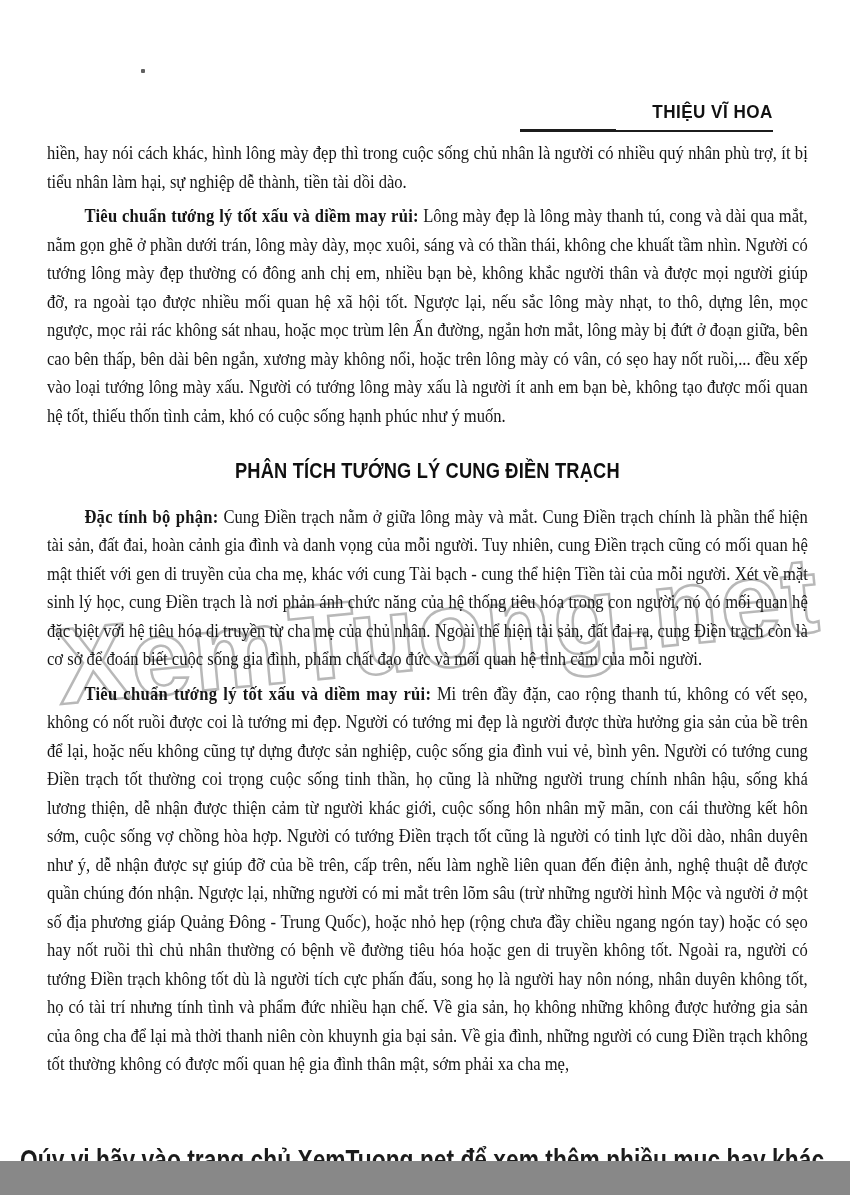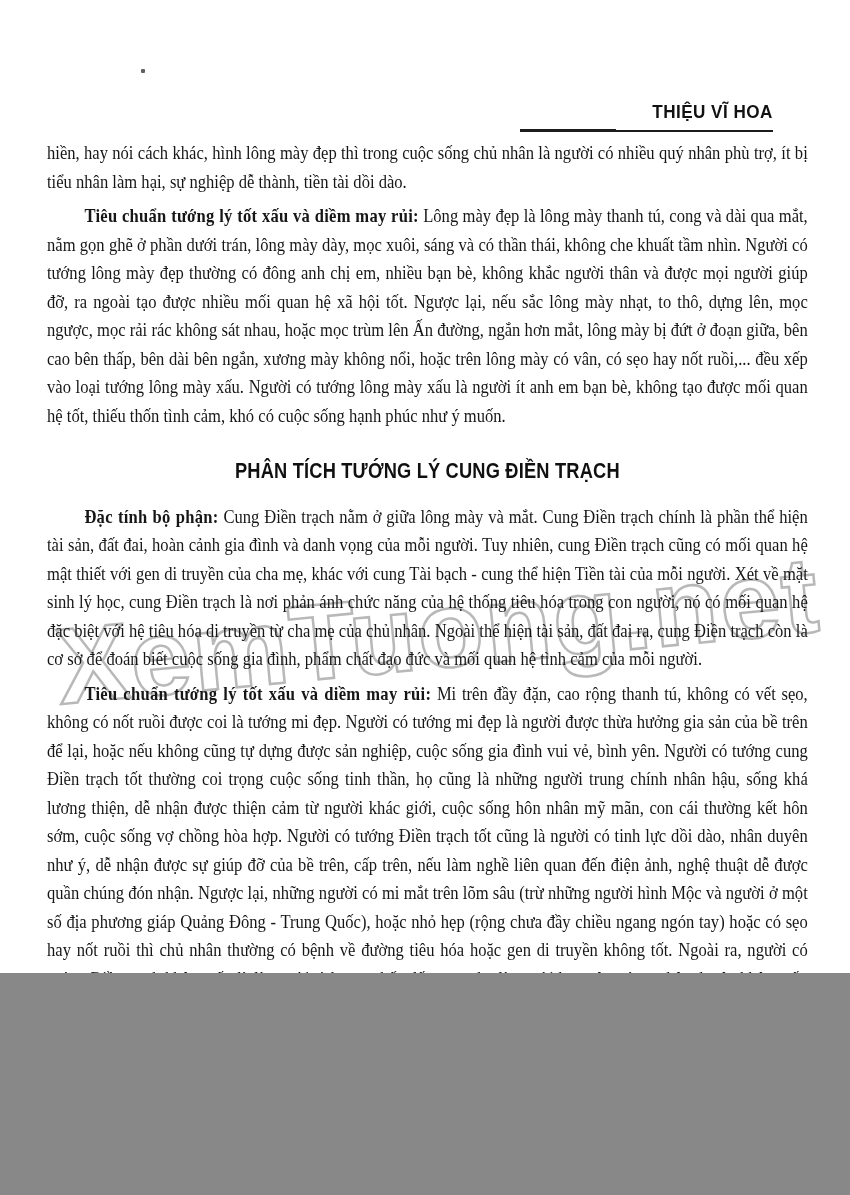--- a/index.html
+++ b/index.html
@@ -1,20 +1,20 @@
 <!DOCTYPE html>
 <html><head>
 <meta charset="utf-8">
 <style>
   * { margin: 0; padding: 0; box-sizing: border-box; }
   html, body { background: #888; }
   .page {
     position: relative;
     width: 850px;
-    height: 973px;
+    height: 1161px;
     margin: 0 auto;
     background: #ffffff;
     overflow: hidden;
     font-family: "Liberation Serif", serif;
     color: #161616;
   }
 
   
   .speck {
     position: absolute;

